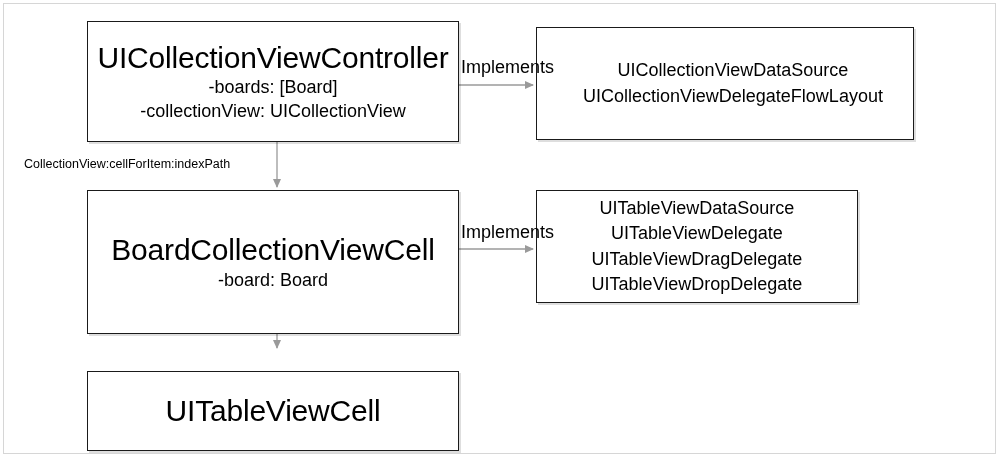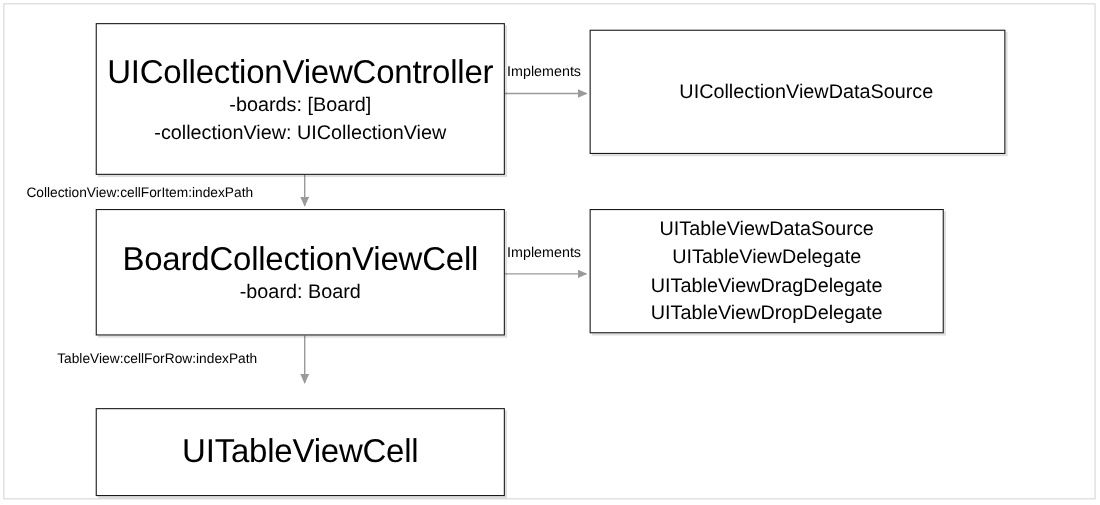--- a/index.html
+++ b/index.html
@@ -70,41 +70,41 @@
     font-size: 18px;
     font-weight: 400;
   }
   .iface-list div {
     white-space: nowrap;
     line-height: 1.4;
   }
   
   .edge-label {
     position: absolute;
-    font-size: 13px;
+    font-size: 18px;
     font-weight: 400;
     color: #000000;
     white-space: nowrap;
     background: transparent;
   }
   .edge-label.small {
     font-size: 12.5px;
   }
 
   
-  #node-collectionviewcontroller { left: 87px;  top: 21px;  width: 372px; height: 138px; }
+  #node-collectionviewcontroller { left: 87px;  top: 21px;  width: 372px; height: 121px; }
   #node-collectionview-ifaces    { left: 536px; top: 27px;  width: 378px; height: 113px; padding-left: 16px; }
-  #node-boardcollectionviewcell  { left: 87px;  top: 190px; width: 372px; height: 115px; }
+  #node-boardcollectionviewcell  { left: 87px;  top: 190px; width: 372px; height: 144px; }
   #node-tableview-ifaces         { left: 536px; top: 190px; width: 322px; height: 113px; }
   #node-uitableviewcell          { left: 87px;  top: 351px; width: 372px; height: 80px; margin-top: 20px; }
 
   
   #label-implements-1 { left: 461px; top: 57px; }
   #label-implements-2 { left: 461px; top: 222px; }
-  #label-cellforitem  { left: 24px;  top: 168px; }
+  #label-cellforitem  { left: 24px;  top: 157px; }
   #label-cellforrow   { left: 52px;  top: 319px; }
 </style>
 </head>
 <body>
 
 <div id="canvas">
 
   <div id="outer-frame"></div>
 
   <svg id="edge-layer" viewBox="0 0 1000 459" xmlns="http://www.w3.org/2000/svg">
@@ -127,20 +127,21 @@
     <div class="node-title">UICollectionViewController</div>
     <div class="node-attrs">
       <div>-boards: [Board]</div>
       <div>-collectionView: UICollectionView</div>
     </div>
   </div>
 
   <div class="node" id="node-collectionview-ifaces">
     <div class="iface-list">
       <div>UICollectionViewDataSource</div>
+      <div>UICollectionViewDelegateFlowLayout</div>
     </div>
   </div>
 
   <div class="node" id="node-boardcollectionviewcell">
     <div class="node-title">BoardCollectionViewCell</div>
     <div class="node-attrs">
       <div>-board: Board</div>
     </div>
   </div>
 
@@ -156,15 +157,14 @@
   <div class="node" id="node-uitableviewcell">
     <div class="node-title">UITableViewCell</div>
   </div>
 
   <div class="edge-label" id="label-implements-1">Implements</div>
 
   <div class="edge-label" id="label-implements-2">Implements</div>
 
   <div class="edge-label small" id="label-cellforitem">CollectionView:cellForItem:indexPath</div>
 
-  <div class="edge-label small" id="label-cellforrow">TableView:cellForRow:indexPath</div>
 
 </div>
 
 </body></html>

